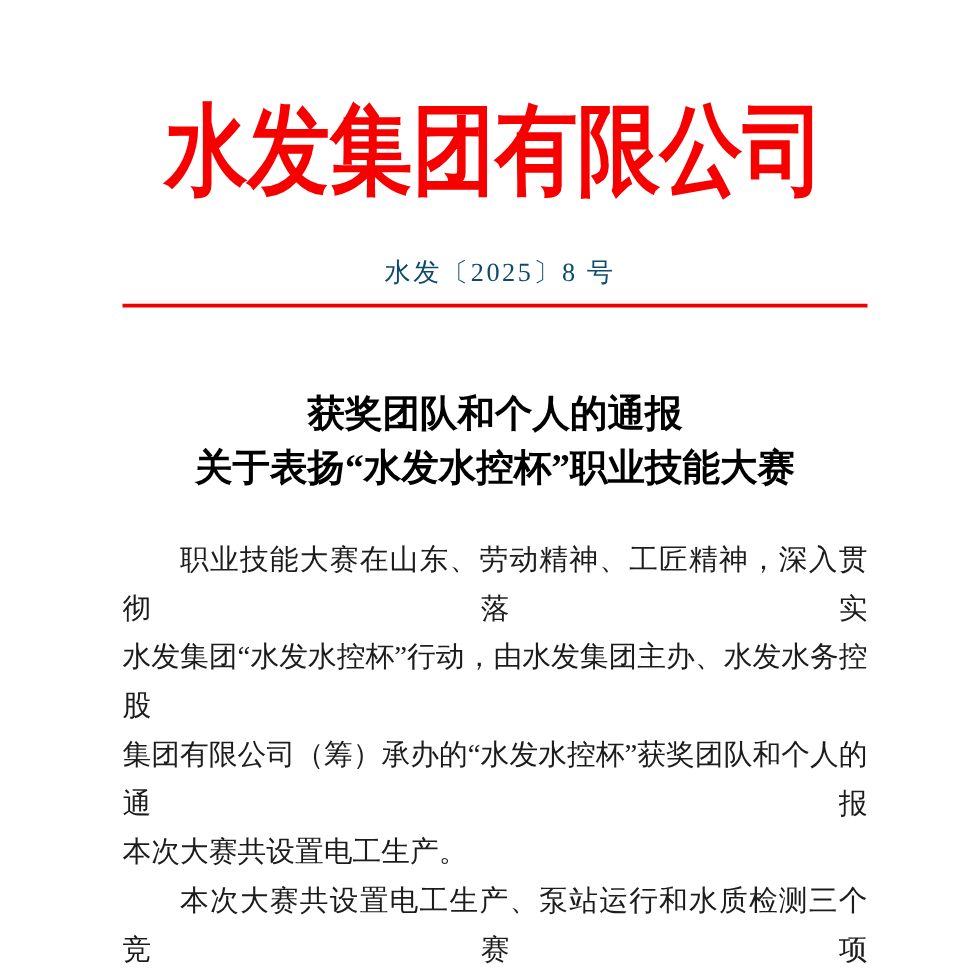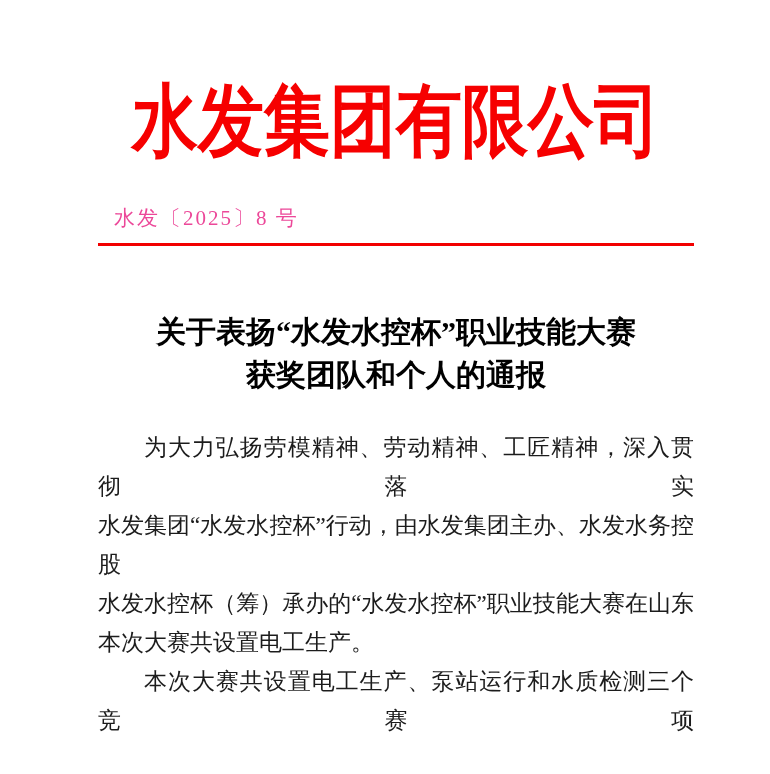--- a/index.html
+++ b/index.html
@@ -36,28 +36,28 @@
     color: #f60000;
     line-height: 1;
     letter-spacing: 0px;
     transform: scaleY(1.2);
     transform-origin: 50% 0;
     white-space: nowrap;
   }
   
   .docnum {
     position: absolute;
-    left: 16px;
+    left: 4px;
     top: 204px;
     width: 100%;
-    text-align: left;
+    text-align: center;
     font-size: 21px;
     line-height: 28px;
     letter-spacing: 2px;
-    color: #ec4899;
+    color: #0c4a6e;
   }
   
   .redline {
     position: absolute;
     left: 0;
     top: 243px;
     width: 100%;
     height: 3px;
     background: #f20000;
   }
@@ -102,27 +102,27 @@
 <div class="page">
   <div class="content">
 
     <div class="letterhead" style="color: rgb(246, 0, 0);">水发集团有限公司</div>
 
     <div class="docnum">水发〔2025〕8 号</div>
 
     <div class="redline" style="background: rgb(242, 0, 0);"></div>
 
     <div class="title">
+      <div>获奖团队和个人的通报</div>
       <div>关于表扬“水发水控杯”职业技能大赛</div>
-      <div>获奖团队和个人的通报</div>
     </div>
 
     <div class="bodytext">
-      <div class="line just indent">为大力弘扬劳模精神、劳动精神、工匠精神，深入贯彻落实</div>
+      <div class="line just indent">职业技能大赛在山东、劳动精神、工匠精神，深入贯彻落实</div>
       <div class="line just">水发集团“水发水控杯”行动，由水发集团主办、水发水务控股</div>
-      <div class="line just">水发水控杯（筹）承办的“水发水控杯”职业技能大赛在山东</div>
+      <div class="line just">集团有限公司（筹）承办的“水发水控杯”获奖团队和个人的通报</div>
       <div class="line">本次大赛共设置电工生产。</div>
       <div class="line just indent">本次大赛共设置电工生产、泵站运行和水质检测三个竞赛项</div>
 
     </div>
 
   </div>
 </div>
 
 </body></html>

